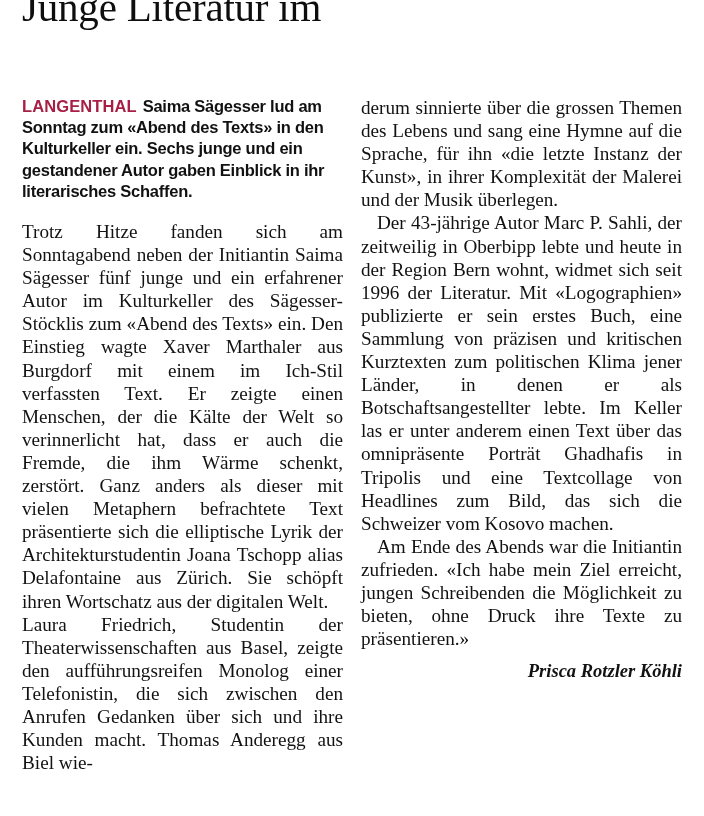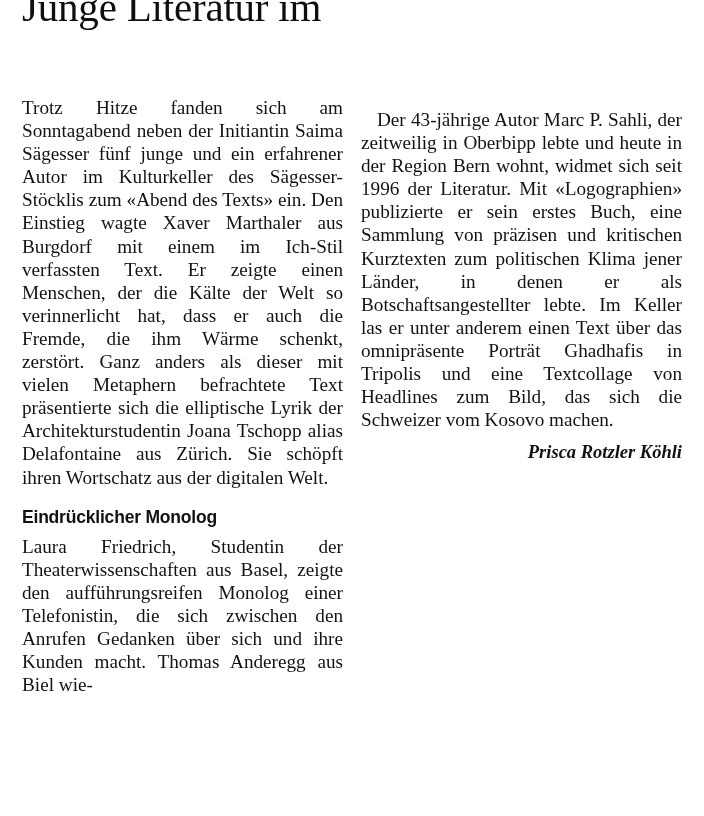--- a/index.html
+++ b/index.html
@@ -79,21 +79,21 @@
   p.body {
     font-family: "Liberation Serif", "DejaVu Serif", serif;
     font-size: 19.2px;
     line-height: 23.1px;
     text-align: justify;
     text-justify: inter-word;
     margin: 0;
     color: #121212;
     hyphens: manual;
   }
-  p.body.indent { text-indent: 16px; margin-top: 12px; }
+  p.body.indent { text-indent: 16px; }
 
   
   .subhead {
     font-family: "Liberation Sans", "DejaVu Sans", sans-serif;
     font-weight: 700;
     font-size: 17.5px;
     line-height: 20px;
     color: #111111;
     letter-spacing: -0.2px;
     margin: 18px 0 8px 0;
@@ -117,32 +117,36 @@
 <div id="page">
 
   <h1 class="headline">
     <span class="hl-line">Junge Literatur im</span>
   </h1>
 
   <div class="columns">
 
     <div class="col">
 
+      <p class="lead">
+        <span class="kicker">LANGENTHAL</span><span class="kicker-gap"></span><span>Saima Sägesser lud am Sonntag zum «Abend des Texts» in den Kulturkeller ein. Sechs junge und ein gestandener Autor gaben Einblick in ihr literarisches Schaffen.</span>
+      </p>
 
       <p class="body">Trotz Hitze fanden sich am Sonntagabend neben der Initiantin Saima Sägesser fünf junge und ein erfahrener Autor im Kulturkeller des Sägesser-Stöcklis zum «Abend des Texts» ein. Den Einstieg wagte Xaver Marthaler aus Burgdorf mit einem im Ich-Stil verfassten Text. Er zeigte einen Menschen, der die Kälte der Welt so verinnerlicht hat, dass er auch die Fremde, die ihm Wärme schenkt, zerstört. Ganz anders als dieser mit vielen Metaphern befrachtete Text präsentierte sich die elliptische Lyrik der Architekturstudentin Joana Tschopp alias Delafontaine aus Zürich. Sie schöpft ihren Wortschatz aus der digitalen Welt.</p>
 
-      <h2 class="subhead">Eindrücklicher Monolog</h2>
 
       <p class="body">Laura Friedrich, Studentin der Theaterwissenschaften aus Basel, zeigte den aufführungsreifen Monolog einer Telefonistin, die sich zwischen den Anrufen Gedanken über sich und ihre Kunden macht. Thomas Anderegg aus Biel wie-</p>
     </div>
 
     <div class="col">
 
+      <p class="body">derum sinnierte über die grossen Themen des Lebens und sang eine Hymne auf die Sprache, für ihn «die letzte Instanz der Kunst», in ihrer Komplexität der Malerei und der Musik überlegen.</p>
 
       <p class="body indent">Der 43-jährige Autor Marc P. Sahli, der zeitweilig in Oberbipp lebte und heute in der Region Bern wohnt, widmet sich seit 1996 der Literatur. Mit «Logographien» publizierte er sein erstes Buch, eine Sammlung von präzisen und kritischen Kurztexten zum politischen Klima jener Länder, in denen er als Botschaftsangestellter lebte. Im Keller las er unter anderem einen Text über das omnipräsente Porträt Ghadhafis in Tripolis und eine Textcollage von Headlines zum Bild, das sich die Schweizer vom Kosovo machen.</p>
 
 
+      <p class="body indent">Am Ende des Abends war die Initiantin zufrieden. «Ich habe mein Ziel erreicht, jungen Schreibenden die Möglichkeit zu bieten, ohne Druck ihre Texte zu präsentieren.»</p>
 
       <p class="byline">Prisca Rotzler Köhli</p>
     </div>
 
   </div>
 </div>
 
 </body></html>

